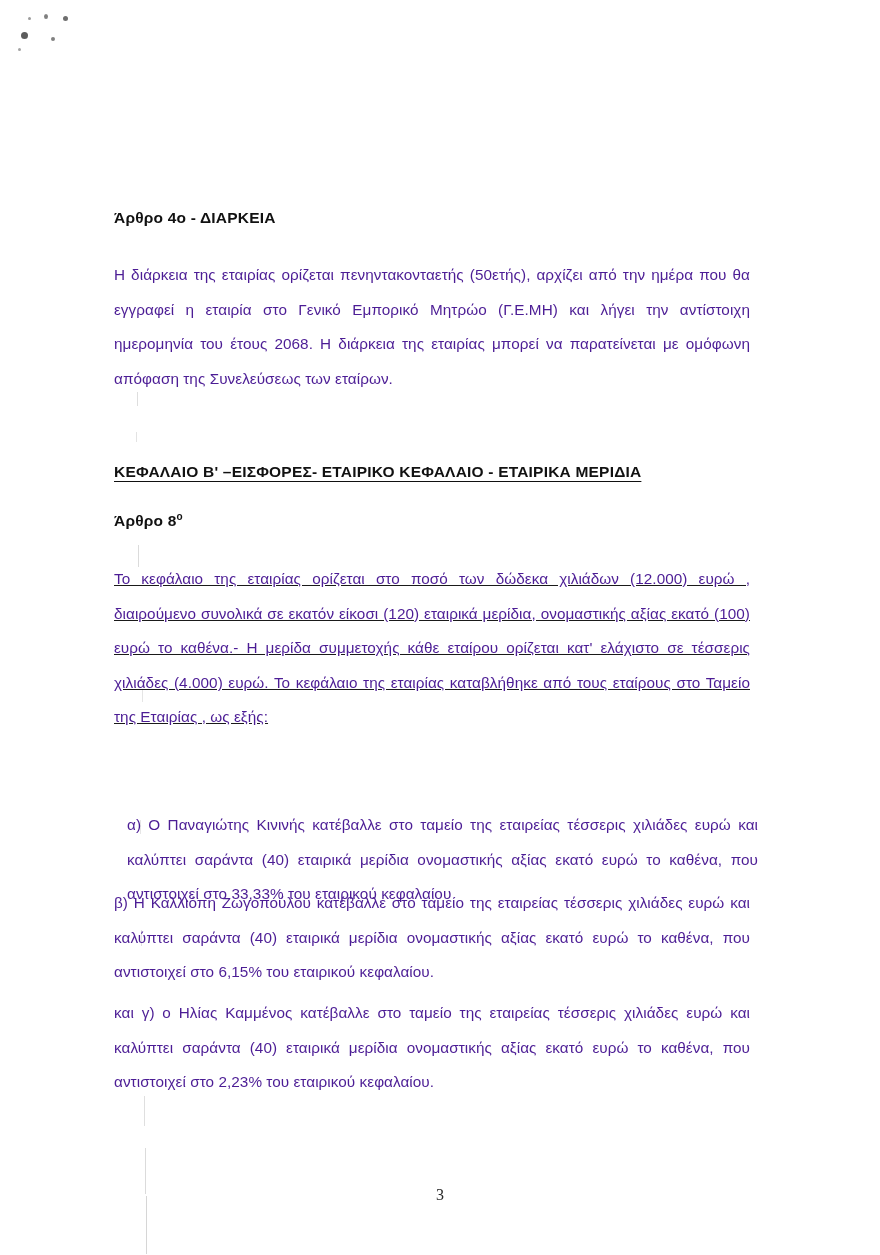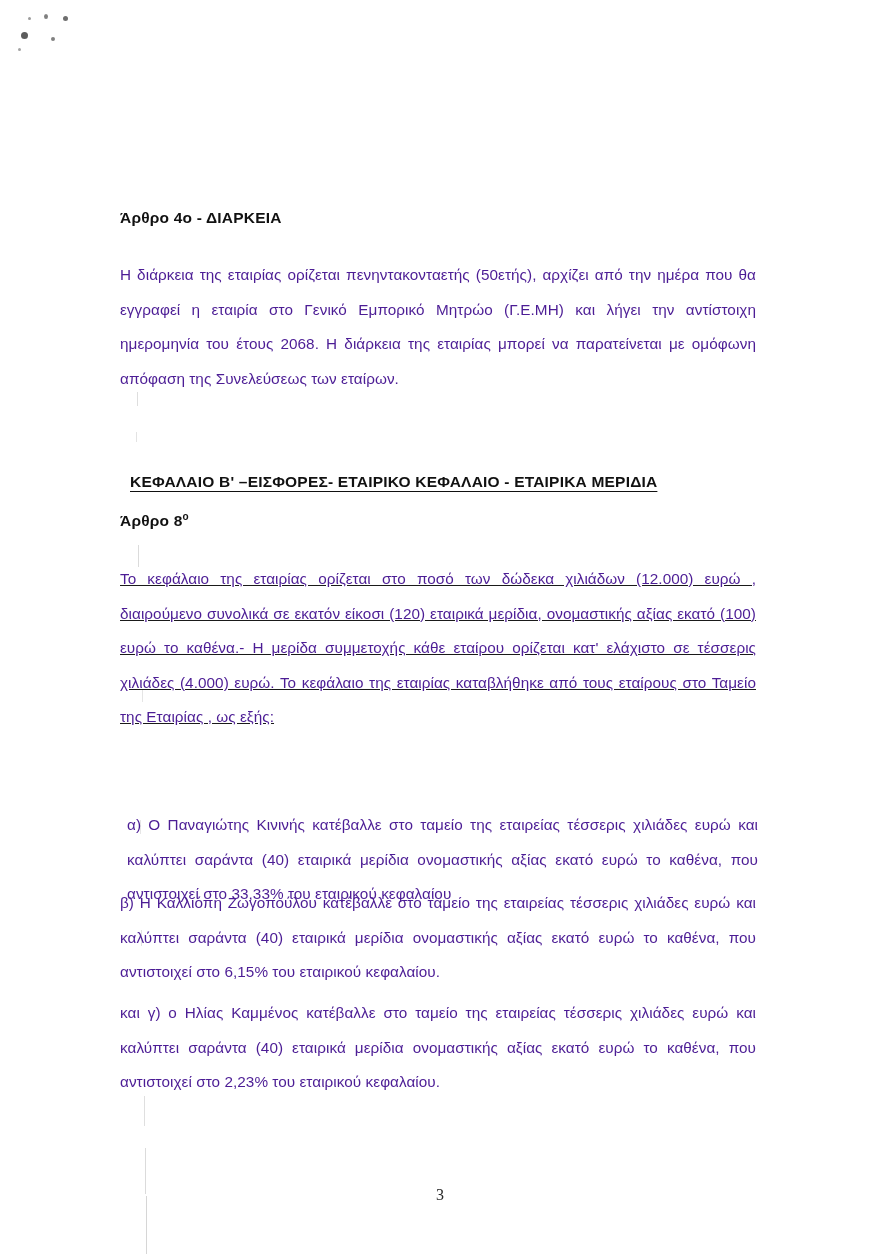--- a/index.html
+++ b/index.html
@@ -61,21 +61,21 @@
   .heading-bold .sup {
     font-size: 10px;
     vertical-align: super;
     font-weight: bold;
   }
 
   .chapter-heading {
     font-weight: bold;
     font-size: 15.5px;
     letter-spacing: .2px;
-    margin: 10px;
+    margin: 0;
     color: #111;
     text-decoration: underline;
     text-underline-offset: 4px;
   }
 
   p.body-par {
     margin: 0;
     font-size: 15.3px;
     line-height: 34.5px;
     text-align: justify;
@@ -88,21 +88,21 @@
     left: 0;
     top: 1186px;
     width: 880px;
     text-align: center;
     font-family: "Liberation Serif", "DejaVu Serif", serif;
     font-size: 16px;
     color: #2a2a2a;
   }
 
   
-  .blk { position: absolute; left: 120px; width: 636px; }
+  .blk { position: absolute; left: 114px; width: 636px; }
   #b-art4-head   { top: 209px; }
   #b-art4-par    { top: 258px; }
   #b-chapter     { top: 463px; }
   #b-art5-head   { top: 511px; }
   #b-cap-par     { top: 562px; text-decoration: underline; }
   #b-par-a       { top: 808px; left: 127px; width: 631px; }
   #b-par-b       { top: 886px; }
   #b-par-c       { top: 996px; }
 </style>
 </head>

